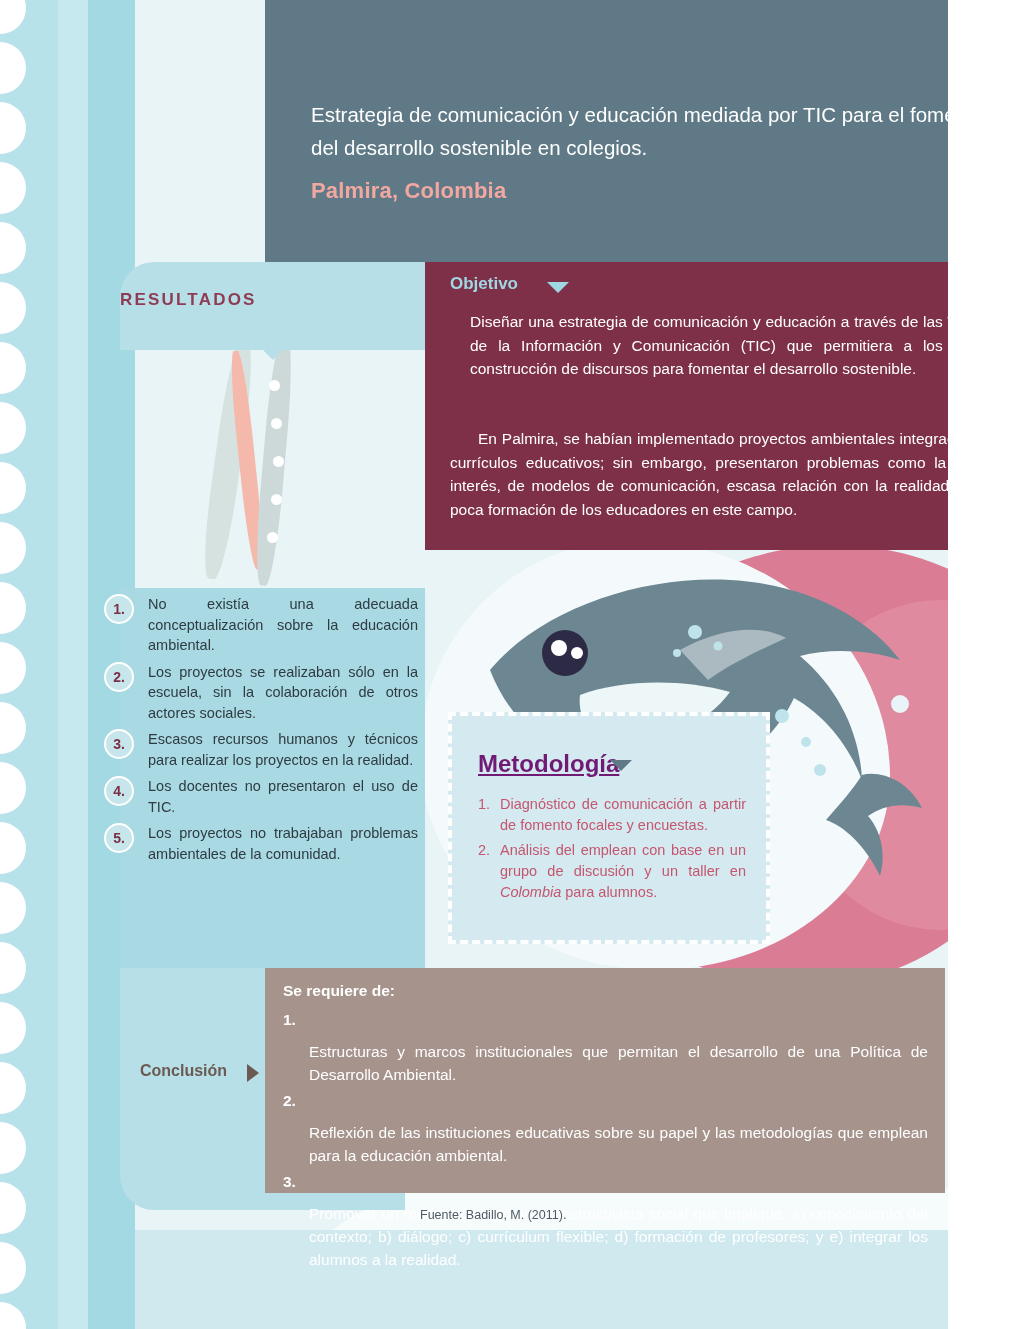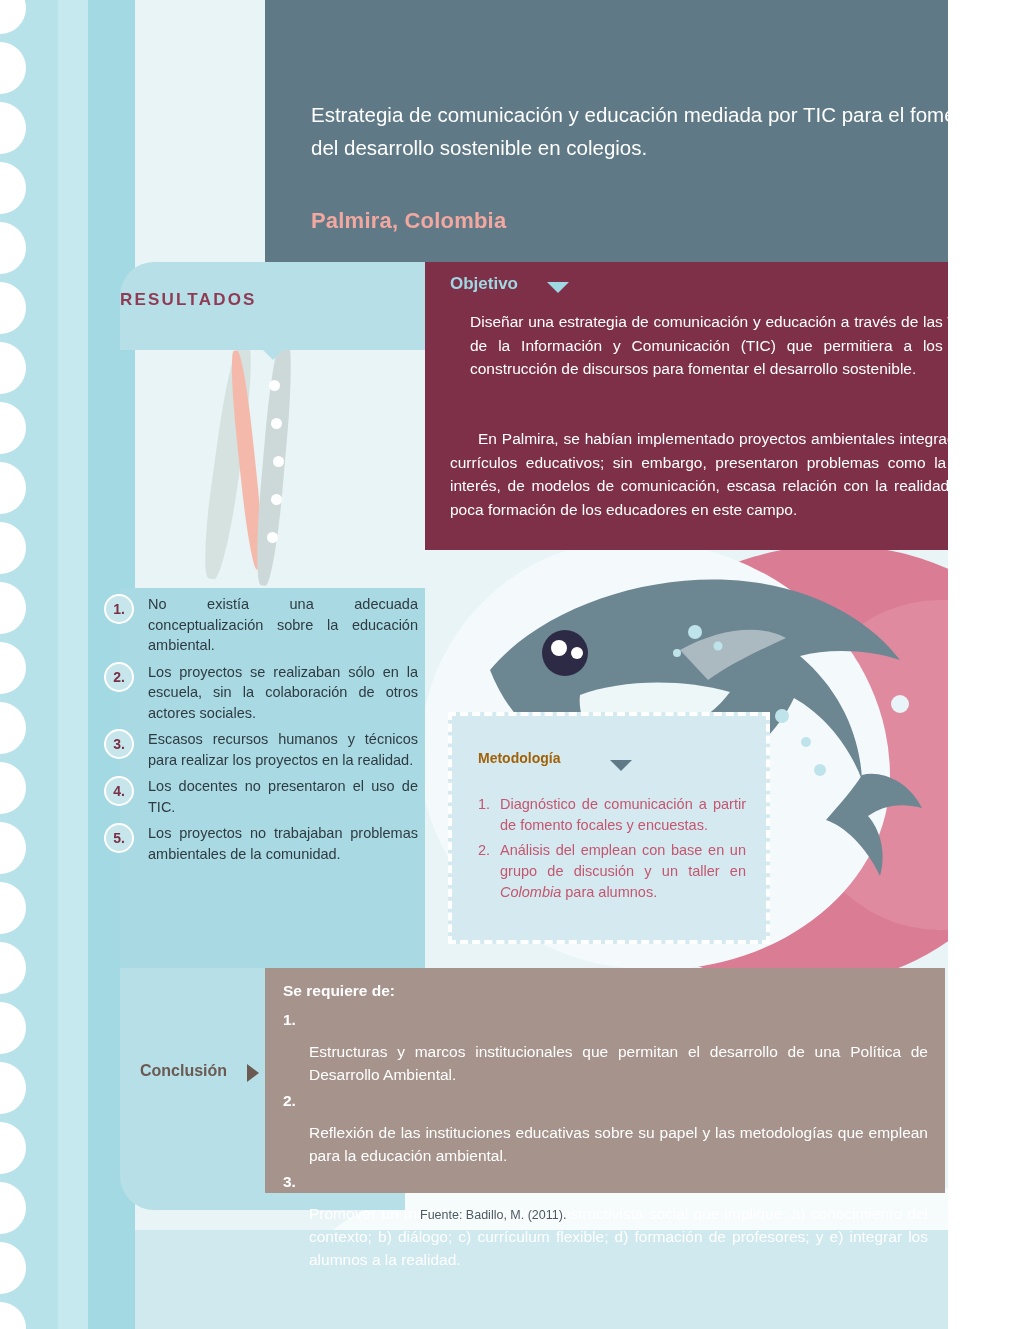--- a/index.html
+++ b/index.html
@@ -103,21 +103,20 @@
     line-height: 33px;
     font-weight: 400;
   }
   .header .city {
     position: absolute;
     left: 46px; top: 178px;
     color: #f2a8a0;
     font-size: 22px;
     font-weight: bold;
     letter-spacing: .2px;
-    margin-top: 30px;
   }
 
   
   .seaweed {
     position: absolute;
     left: 205px; top: 340px;
     width: 140px; height: 260px;
   }
   .seaweed .band {
     position: absolute;
@@ -254,23 +253,24 @@
   .stamp {
     position: absolute;
     left: 448px; top: 712px;
     width: 322px; height: 232px;
     background: #d5eaf0;
     border: 4px dashed #ffffff;
   }
   .stamp .head {
     position: absolute;
     left: 26px; top: 34px;
-    color: #a16207;
-    font-size: 14px;
-    font-weight: bold;
+    color: #701a75;
+    font-size: 24px;
+    font-weight: bold;
+    text-decoration: underline;
   }
   .stamp .caret {
     position: absolute;
     left: 158px; top: 44px;
     width: 0; height: 0;
     border-left: 11px solid transparent;
     border-right: 11px solid transparent;
     border-top: 11px solid #5f7a86;
   }
   .stamp .m-item {

